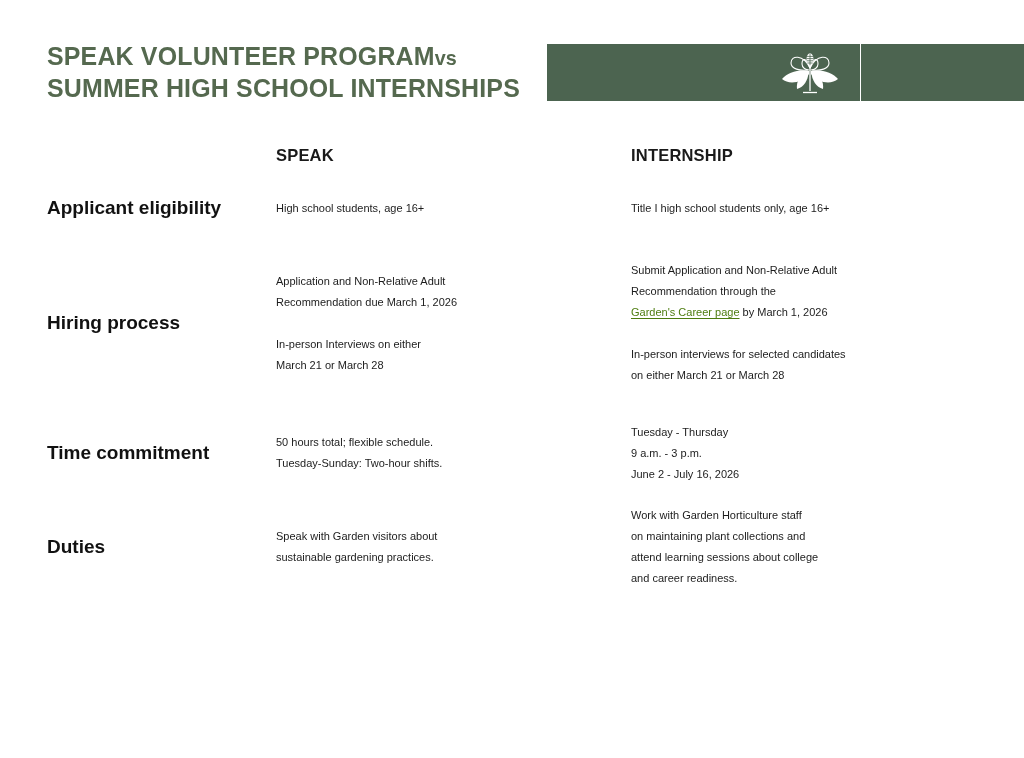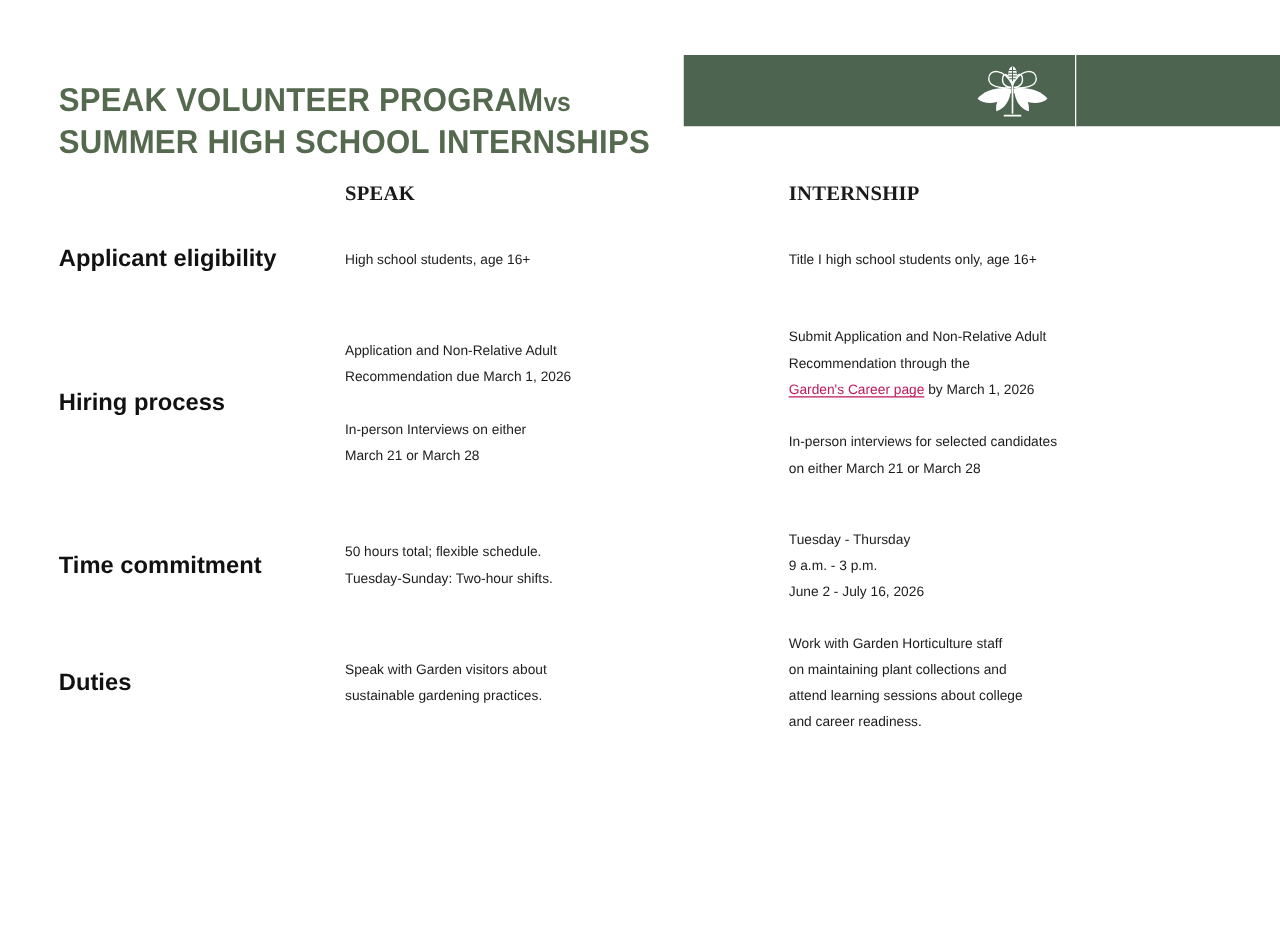--- a/index.html
+++ b/index.html
@@ -23,21 +23,20 @@
     position: absolute;
     left: 0; top: 0;
     width: 1024px;
     height: 118px;
   }
   #title-block {
     position: absolute;
     left: 47px;
     top: 41px;
     width: 480px;
-    margin-top: 24px;
   }
   .title-line {
     font-family: "Liberation Sans", sans-serif;
     font-weight: bold;
     font-size: 26.5px;
     line-height: 30px;
     letter-spacing: 0.2px;
     color: #55694f;
     white-space: nowrap;
     font-stretch: condensed;
@@ -105,21 +104,21 @@
     border: 0;
   }
 
   
   tr.head-row th {
     height: 48px;
     padding-bottom: 4px;
   }
   th.head-label { border-bottom: none; }
   .col-head {
-    font-family: Liberation Serif, serif;
+    font-family: Liberation Sans, sans-serif;
     font-weight: bold;
     font-size: 16.5px;
     letter-spacing: 0.2px;
     color: #1a1a1a;
     padding-left: 18px;
   }
 
   
   tr.head-row th.ruled,
   tr.data-row td {
@@ -149,21 +148,21 @@
     color: #1c1c1c;
     padding-left: 18px;
     padding-right: 12px;
     white-space: pre-line;
   }
 
   a.inline-link {
     text-decoration: underline;
     text-underline-offset: 2px;
   }
-  a.link-blue  { color: #be185d; }
+  a.link-blue  { color: #4d7c0f; }
   a.link-green { color: #3c5a43; }
 
   
   tr.r-eligibility td { height: 58px; }
   tr.r-hiring td      { height: 172px; }
   tr.r-time td        { height: 88px; }
   tr.r-duties td      { height: 100px; }
   tr.r-comp td        { height: 56px; }
   tr.r-parking td     { height: 76px; }
 

